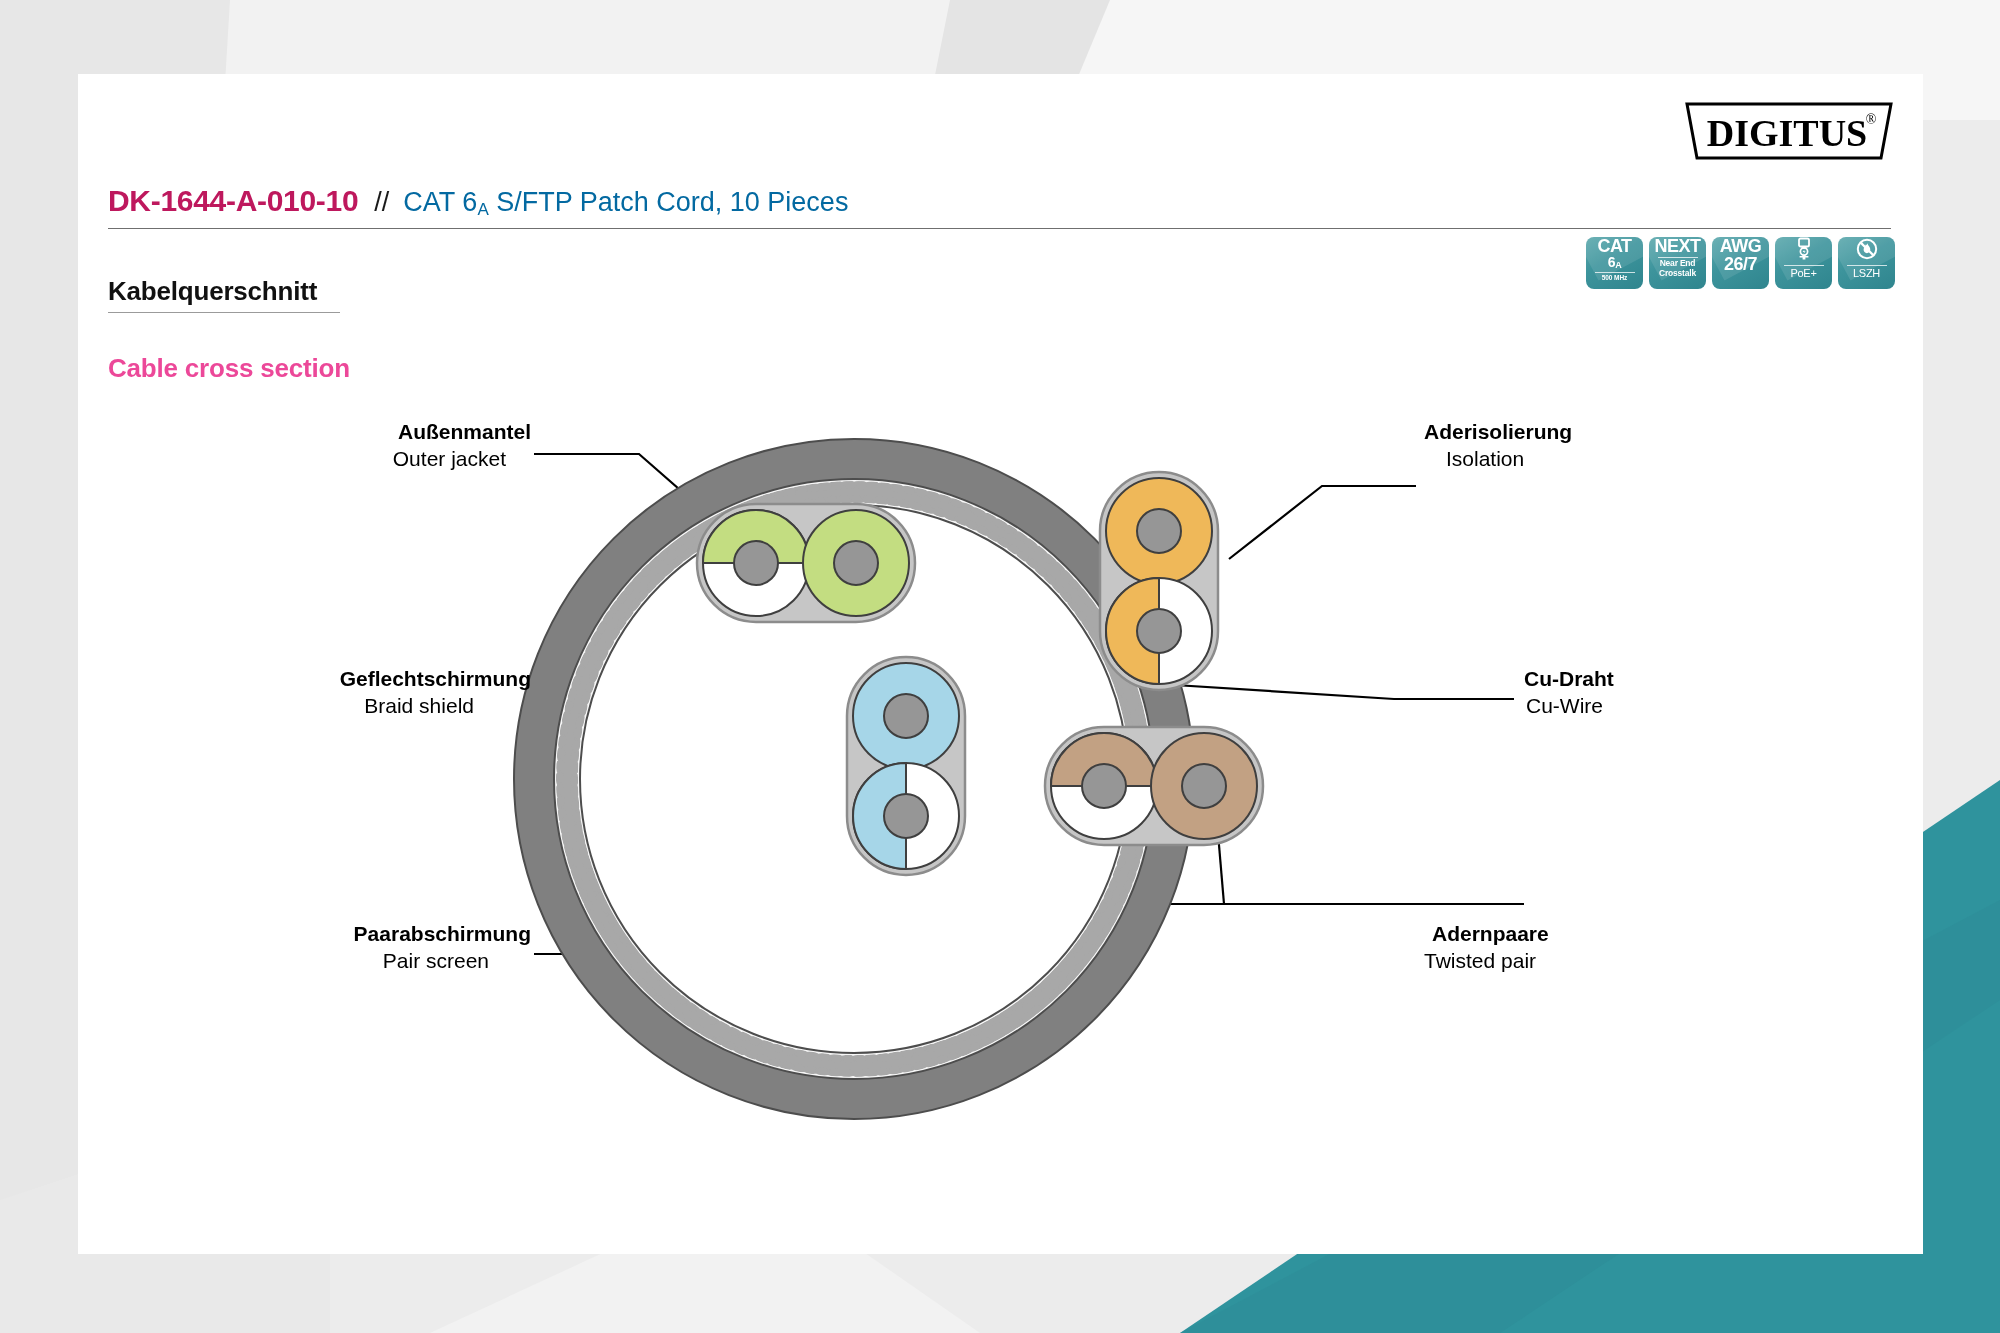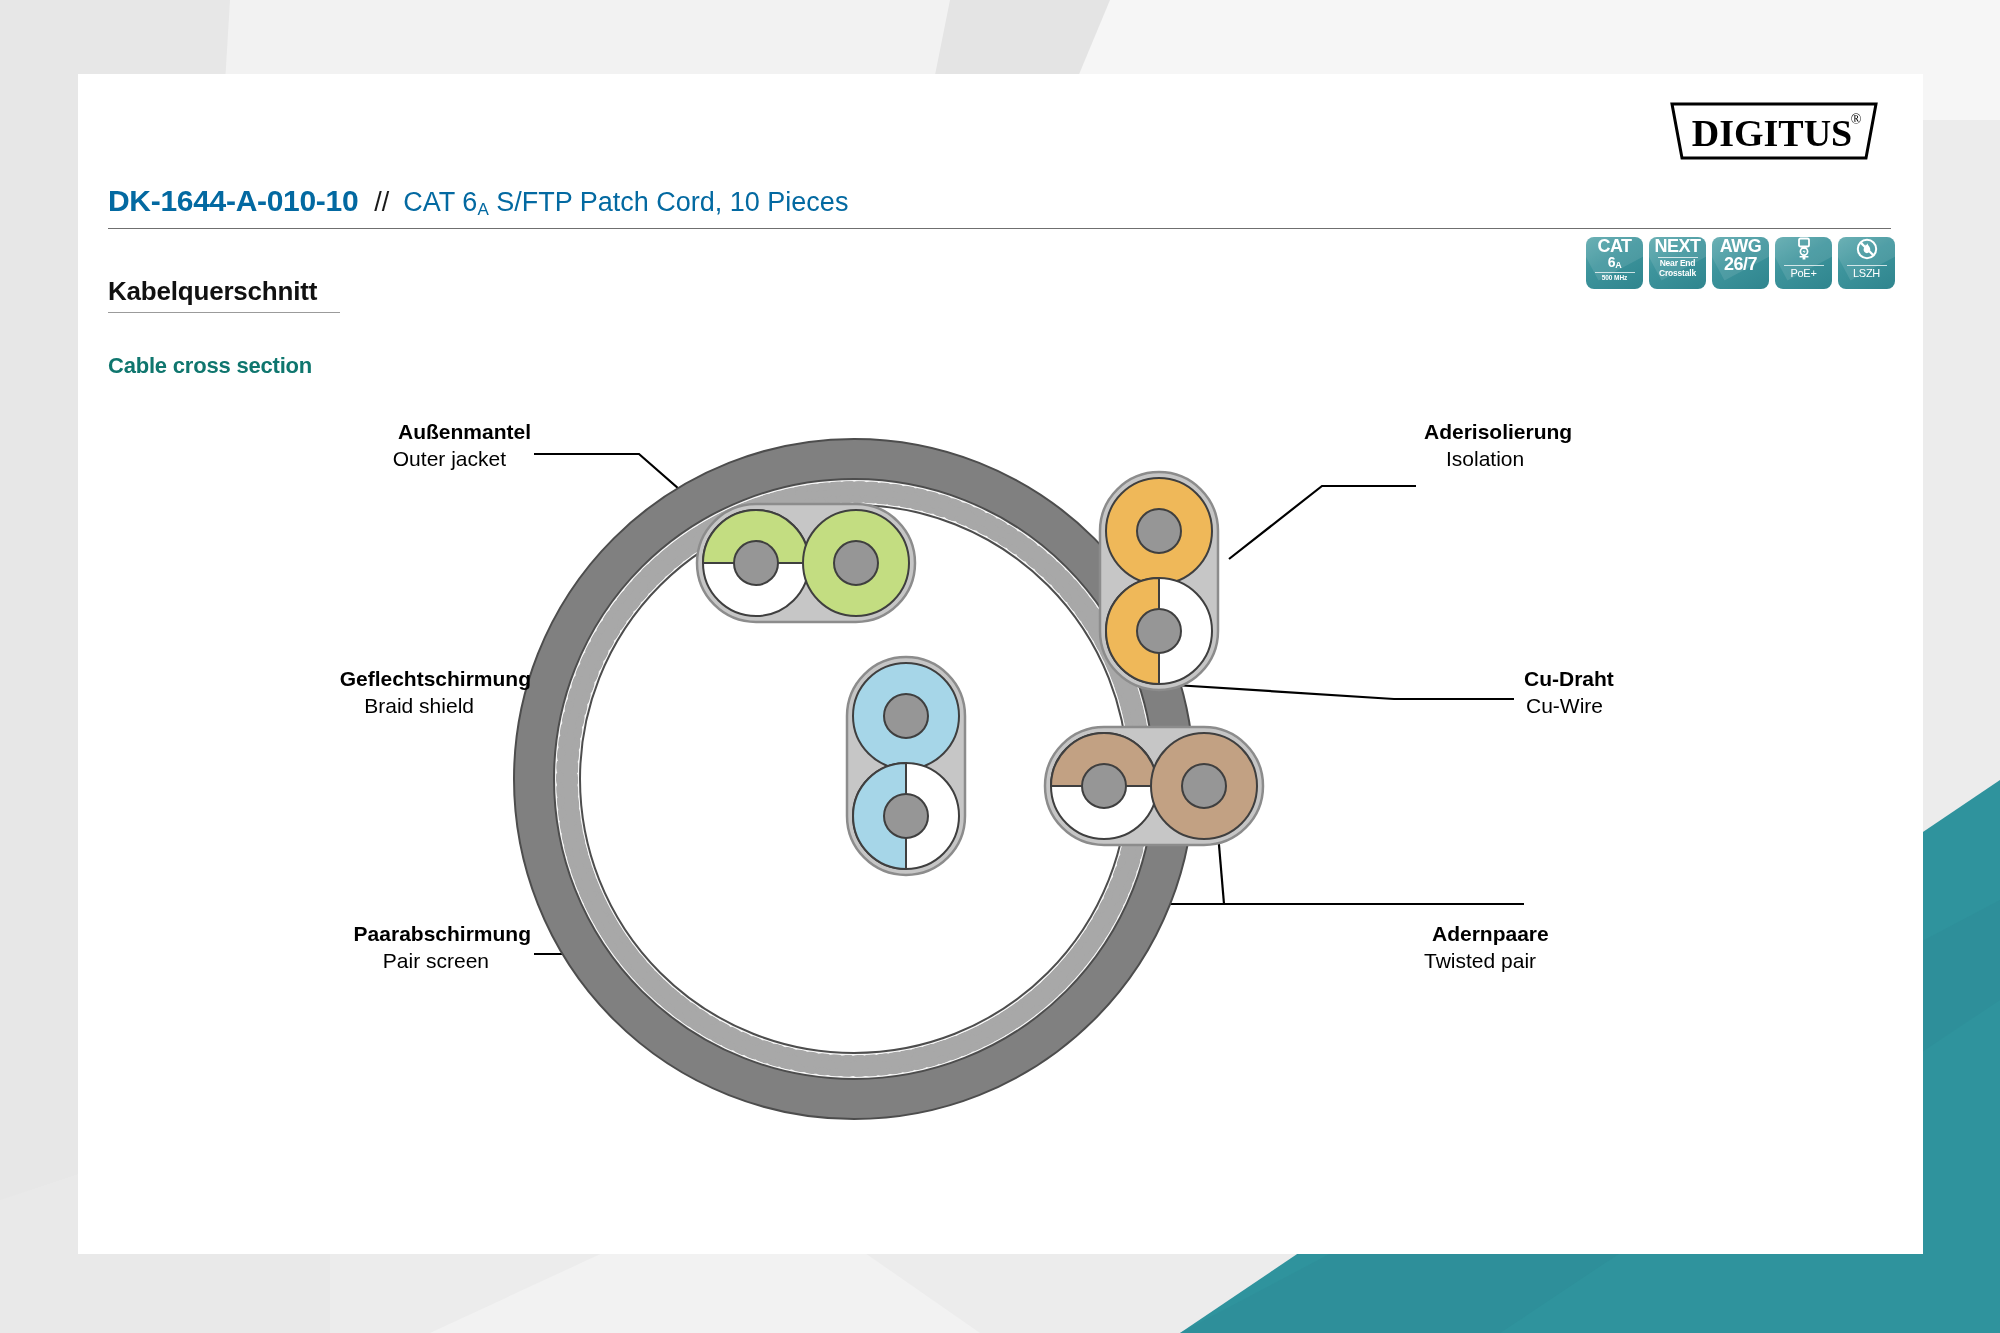--- a/index.html
+++ b/index.html
@@ -19,33 +19,33 @@
   .card {
     position: absolute;
     left: 78px; top: 74px;
     width: 1845px; height: 1180px;
     background: #ffffff;
     z-index: 5;
   }
 
   
   .logo {
-    position: absolute; right: 43px; top: 26px;
+    position: absolute; right: 28px; top: 26px;
     width: 212px; height: 62px;
   }
   .logo svg { width: 100%; height: 100%; display: block; }
 
   
   .title-row {
     position: absolute; left: 30px; top: 110px;
     width: 1783px;
     display: flex; align-items: baseline; gap: 0;
   }
   .part-no {
-    font-size: 30px; font-weight: bold; color: #0369a1;
+    font-size: 30px; font-weight: bold; color: #be185d;
     letter-spacing: -0.3px; white-space: nowrap;
   }
   .title-sep {
     font-size: 27px; color: #1a1a1a; font-weight: normal;
     margin: 0 14px 0 16px;
   }
   .title-text {
     font-size: 27px; color: #0369a1; white-space: nowrap;
   }
   .title-text sub { font-size: 17px; vertical-align: baseline; position: relative; top: 4px; }
@@ -56,21 +56,21 @@
 
   
   .section-head { position: absolute; left: 30px; top: 190px; }
   .section-de {
     font-size: 26px; font-weight: bold; color: #111;
     letter-spacing: -0.2px;
     margin-top: 12px;
   }
   .section-rule { width: 232px; height: 1px; background: #9b9b9b; margin: 5px 0 4px; }
   .section-en {
-    font-size: 22px; font-weight: bold; color: #0f766e;
+    font-size: 26px; font-weight: bold; color: #ec4899;
     letter-spacing: -0.2px;
     margin-top: 40px;
   }
 
   
   .badges {
     position: absolute; right: 28px; top: 163px;
     display: flex; gap: 6px;
   }
   .badge {

